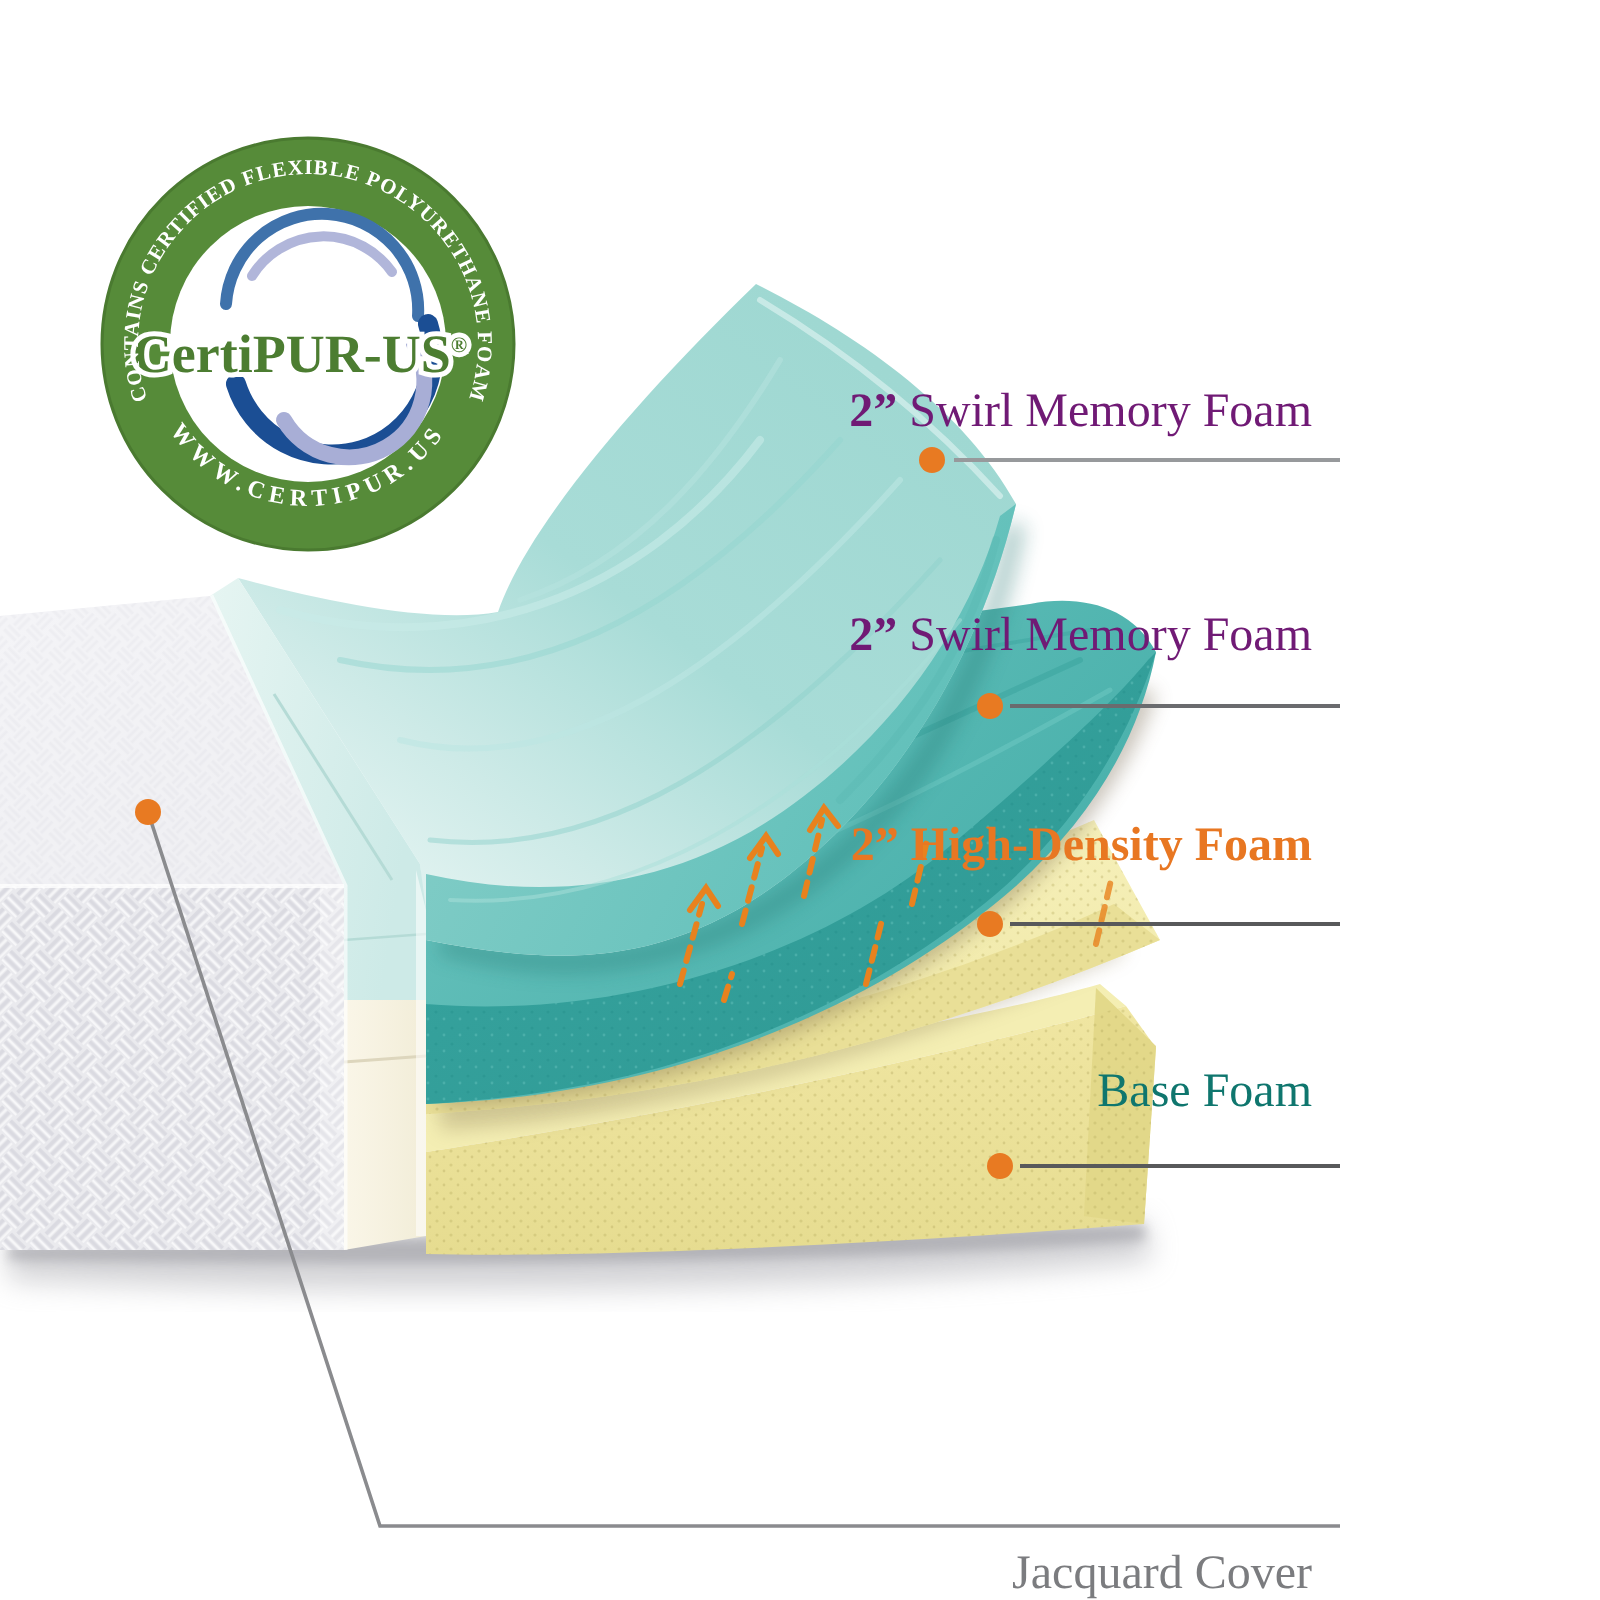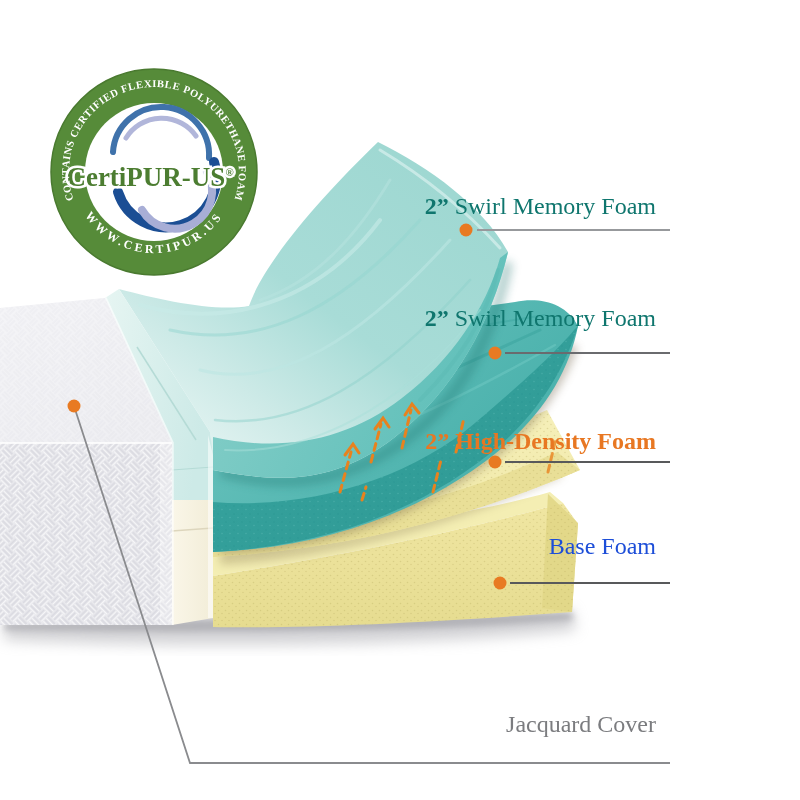--- a/index.html
+++ b/index.html
@@ -1,22 +1,22 @@
 <!DOCTYPE html>
 <html><head>
 <meta charset="utf-8">
 <style>
   html,body{margin:0;padding:0;background:#ffffff;}
   .stage{position:relative;width:670px;height:800px;background:#ffffff;overflow:hidden;
          font-family:Liberation Serif, serif;}
   .stage svg{position:absolute;left:0;top:0;}
   .callout-label{position:absolute;right:14px;text-align:right;font-size:24px;line-height:22px;white-space:nowrap;}
-  .lbl-blue{color:#0f766e;}
+  .lbl-blue{color:#701a75;}
   .lbl-orange{color:#e87722;font-weight:bold;}
-  .lbl-orange-light{color:#1d4ed8;font-weight:normal;text-align:center;}
+  .lbl-orange-light{color:#0f766e;font-weight:normal;text-align:center;}
   .lbl-gray{color:#7b7c7f;}
   .b{font-weight:bold;}
   .sub-line{display:block;}
 </style>
 </head>
 <body>
 
 <div class="stage">
 
 <svg width="800" height="800" viewBox="0 0 800 800">
@@ -228,19 +228,19 @@
     <text font-size="12" font-weight="bold" fill="#ffffff" letter-spacing="3">
       <textPath href="#arcBot" startOffset="50%" text-anchor="middle">WWW.CERTIPUR.US</textPath>
     </text>
   </g>
 </svg>
 
 <div class="callout-label lbl-blue" style="top:195px"><span class="b">2”</span><span> Swirl Memory Foam</span></div>
 
 <div class="callout-label lbl-blue" style="top:307px"><span class="b">2”</span><span> Swirl Memory Foam</span></div>
 
-<div class="callout-label lbl-orange" style="top:430px"><span>2” High-Density Foam</span></div>
+<div class="callout-label lbl-orange" style="top:412px"><span>2” High-Density Foam</span></div>
 
 <div class="callout-label lbl-orange" style="top:536px;line-height:21px"><span class="sub-line lbl-orange-light">Base Foam</span></div>
 
-<div class="callout-label lbl-gray" style="top:713px"><span>Jacquard Cover</span></div>
+<div class="callout-label lbl-gray" style="top:776px"><span>Jacquard Cover</span></div>
 
 </div>
 
 </body></html>

